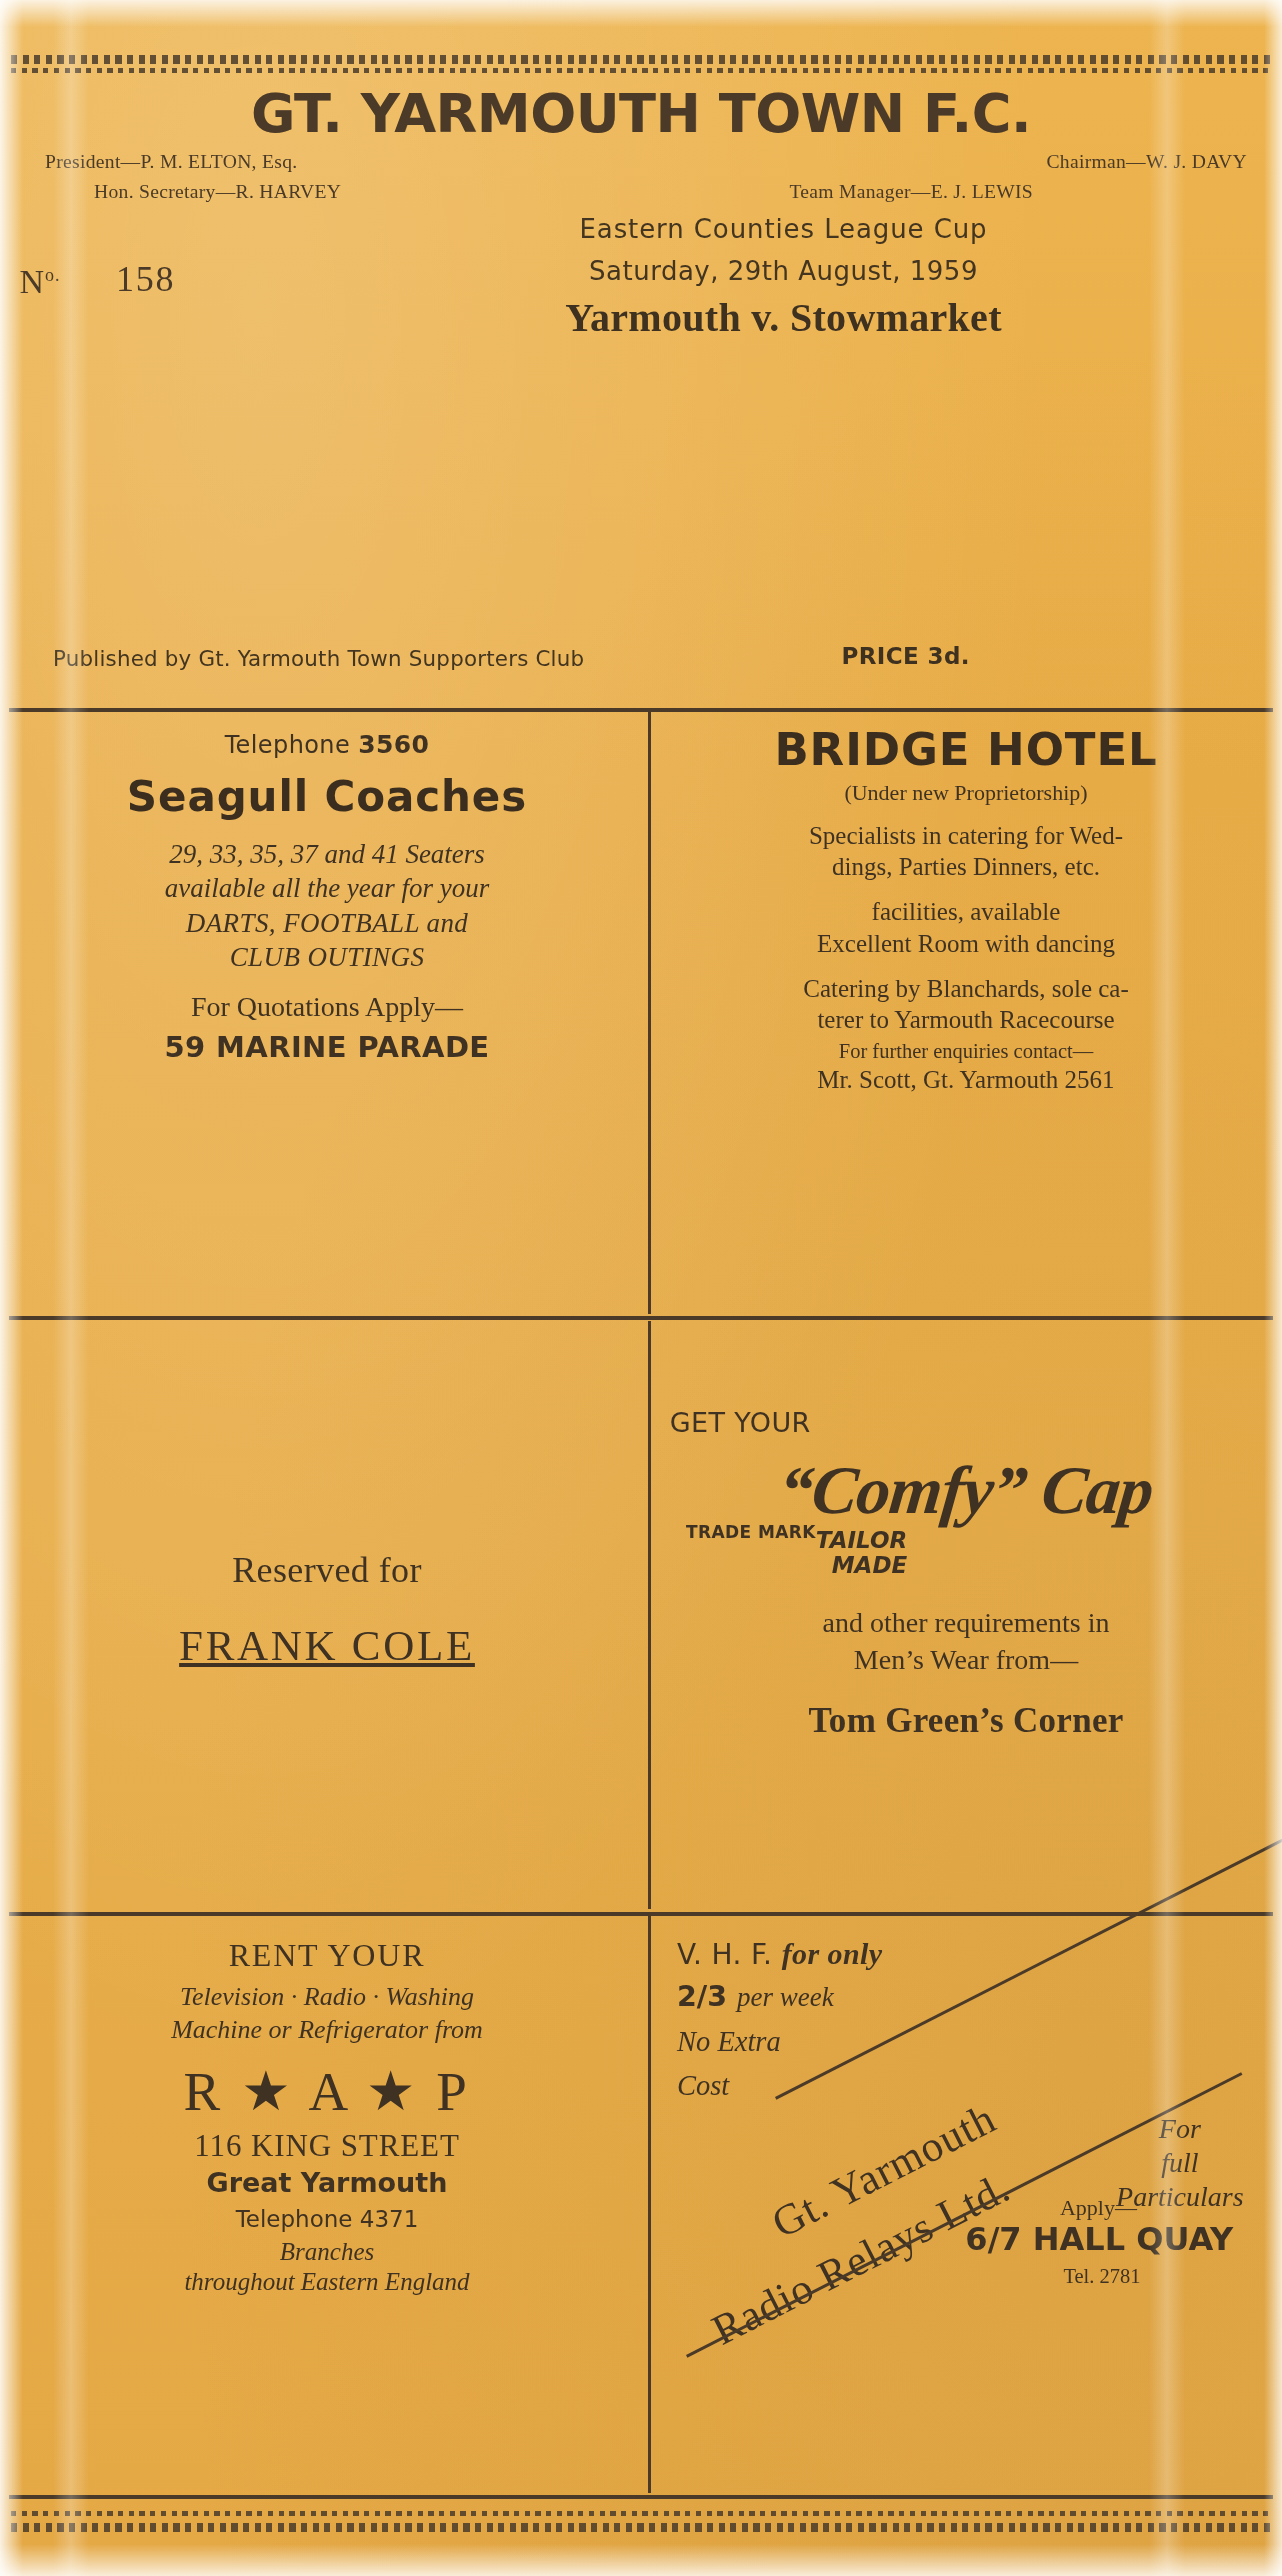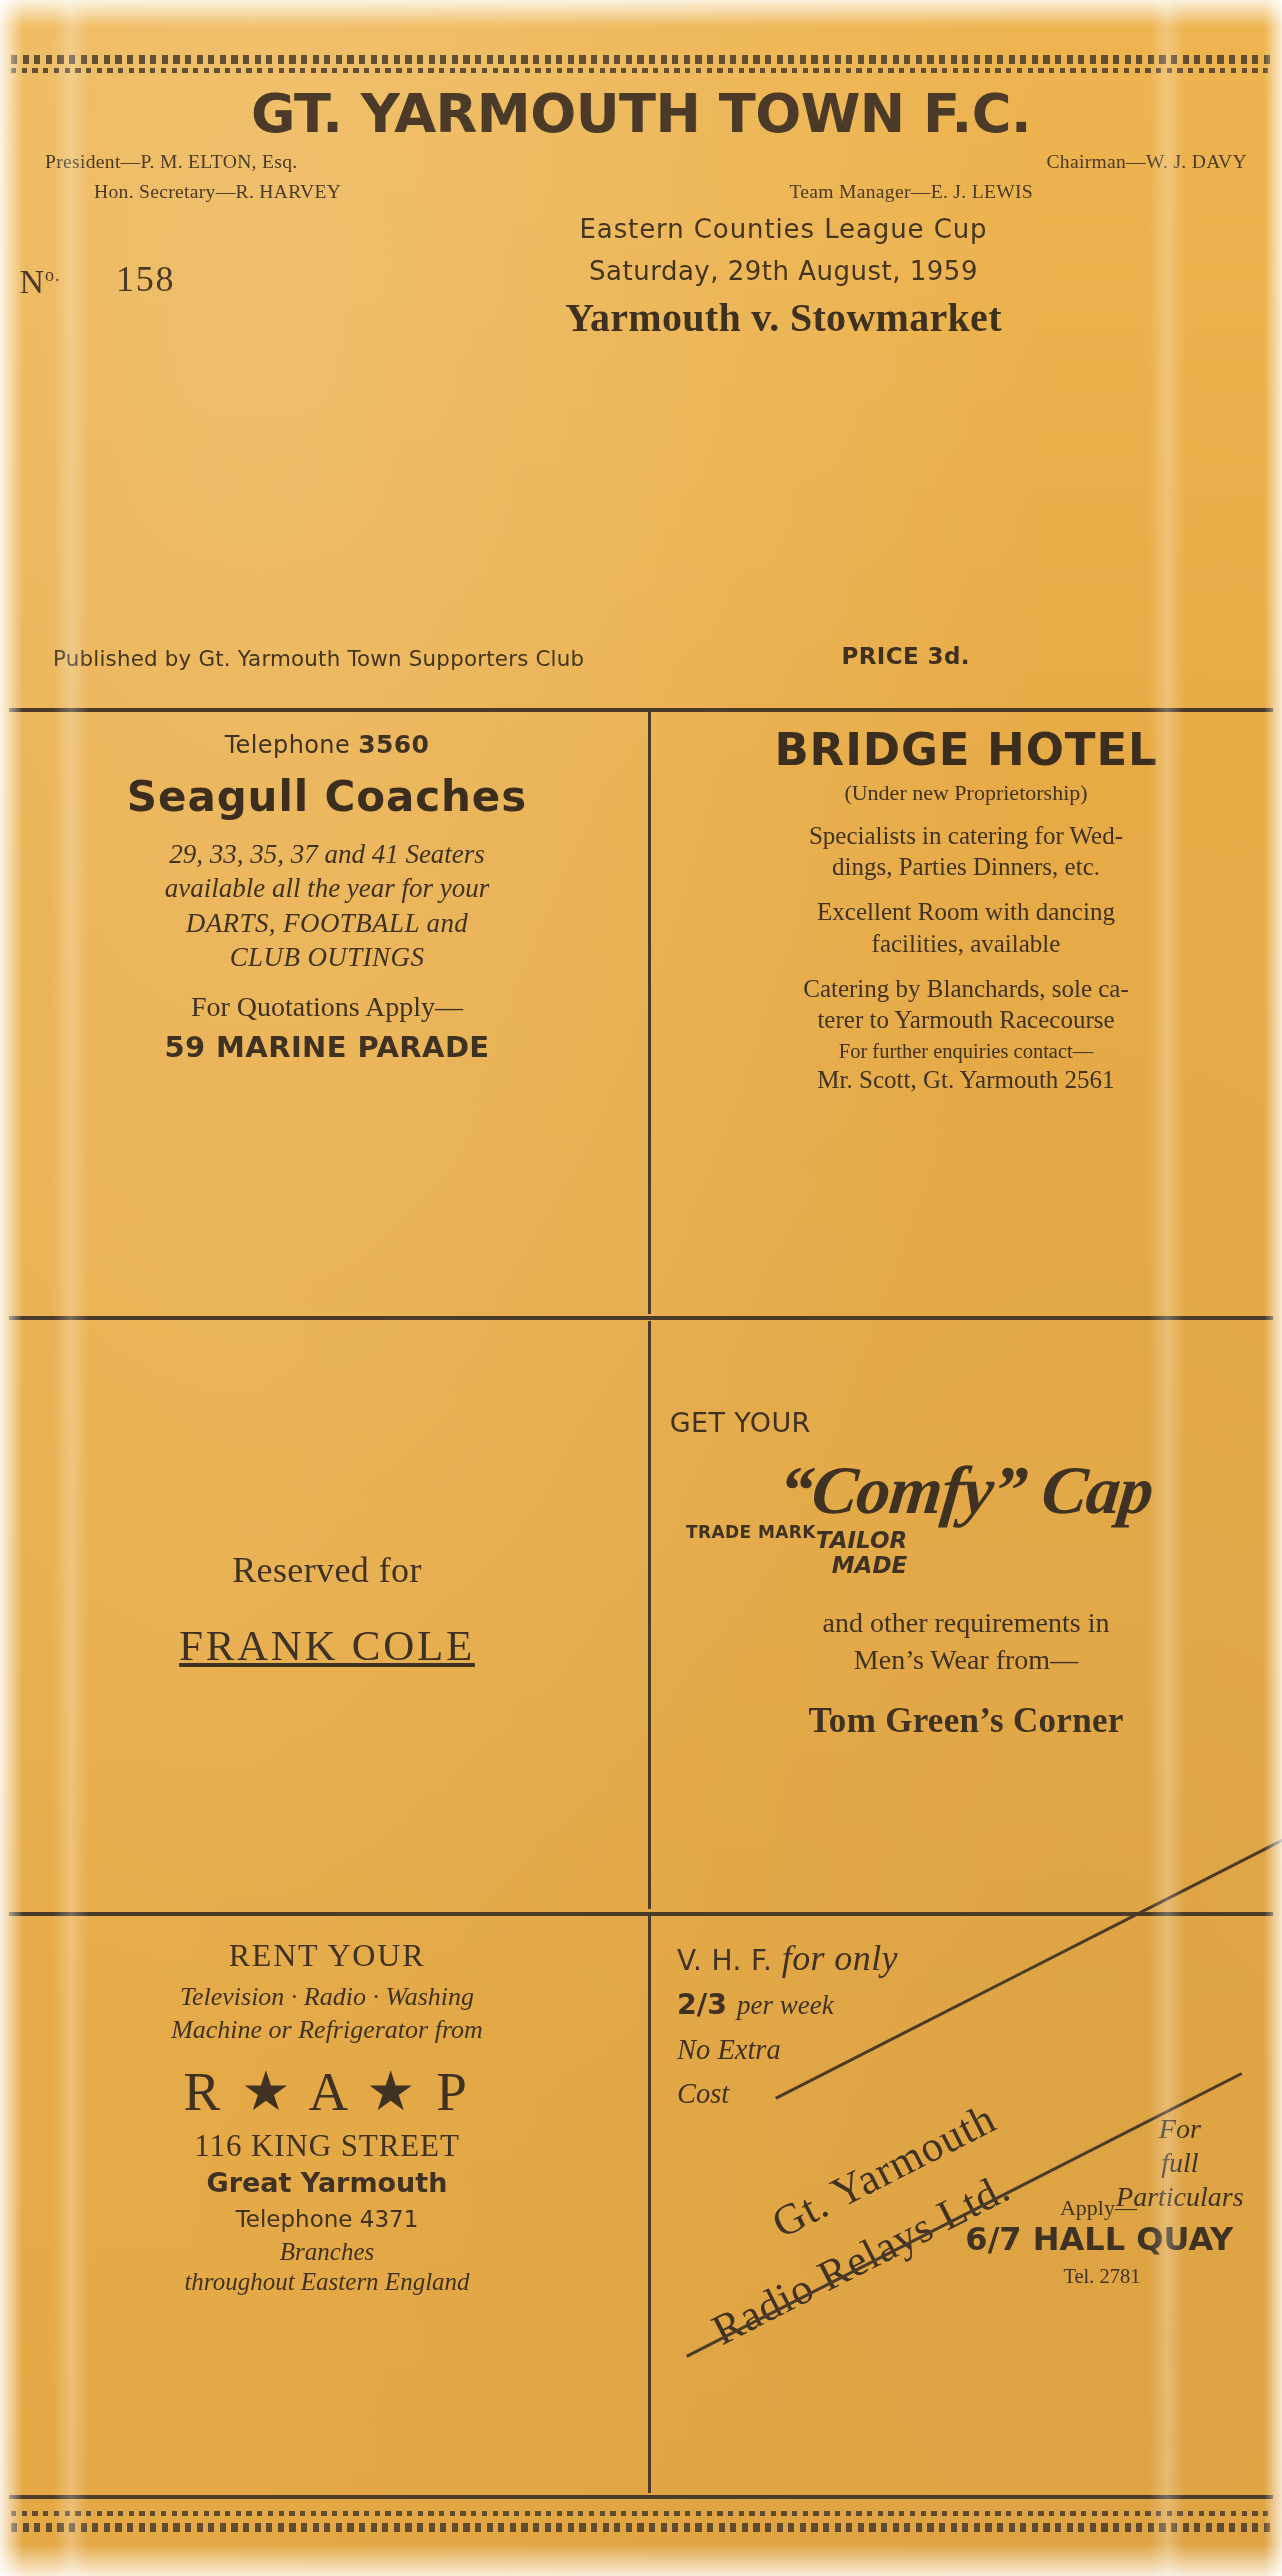--- a/index.html
+++ b/index.html
@@ -380,21 +380,21 @@
     line-height: 1.2;
   }
 
   
   #ad-vhf { text-align: left; }
   #ad-vhf .l1 {
     font-family: "DejaVu Sans", sans-serif;
     font-size: 28px;
     letter-spacing: 0.4px;
   }
-  #ad-vhf .l1 i { font-family: "Liberation Serif", serif; font-style: italic; font-size: 36px; }
+  #ad-vhf .l1 i { font-family: "Liberation Serif", serif; font-style: italic; font-size: 30px; font-weight: bold; }
   #ad-vhf .l2 {
     font-family: "DejaVu Sans", sans-serif;
     font-weight: bold;
     font-size: 28.5px;
     margin-top: 9px;
   }
   #ad-vhf .l2 i { font-family: "Liberation Serif", serif; font-weight: normal; font-style: italic; font-size: 27px; }
   #ad-vhf .l3, #ad-vhf .l4 {
     font-family: "Liberation Serif", serif;
     font-style: italic;
@@ -519,22 +519,22 @@
     </div>
 
     <div class="ad" id="ad-bridge" style="left:659px; top:723px; width:614px; height:588px;">
       <div class="brand">BRIDGE HOTEL</div>
       <div class="sub">(Under new Proprietorship)</div>
       <div class="line">
         <div>Specialists in catering for Wed-</div>
         <div>dings, Parties Dinners, etc.</div>
       </div>
       <div class="line">
+        <div>facilities, available</div>
         <div>Excellent  Room  with  dancing</div>
-        <div>facilities, available</div>
       </div>
       <div class="line">
         <div>Catering by Blanchards, sole ca-</div>
         <div>terer to Yarmouth Racecourse</div>
       </div>
       <div class="small">For further enquiries contact—</div>
       <div class="contact">Mr. Scott, Gt. Yarmouth 2561</div>
     </div>
 
     <div class="ad" id="ad-reserved" style="left:12.5px; top:1549px; width:629px; height:178px;">

